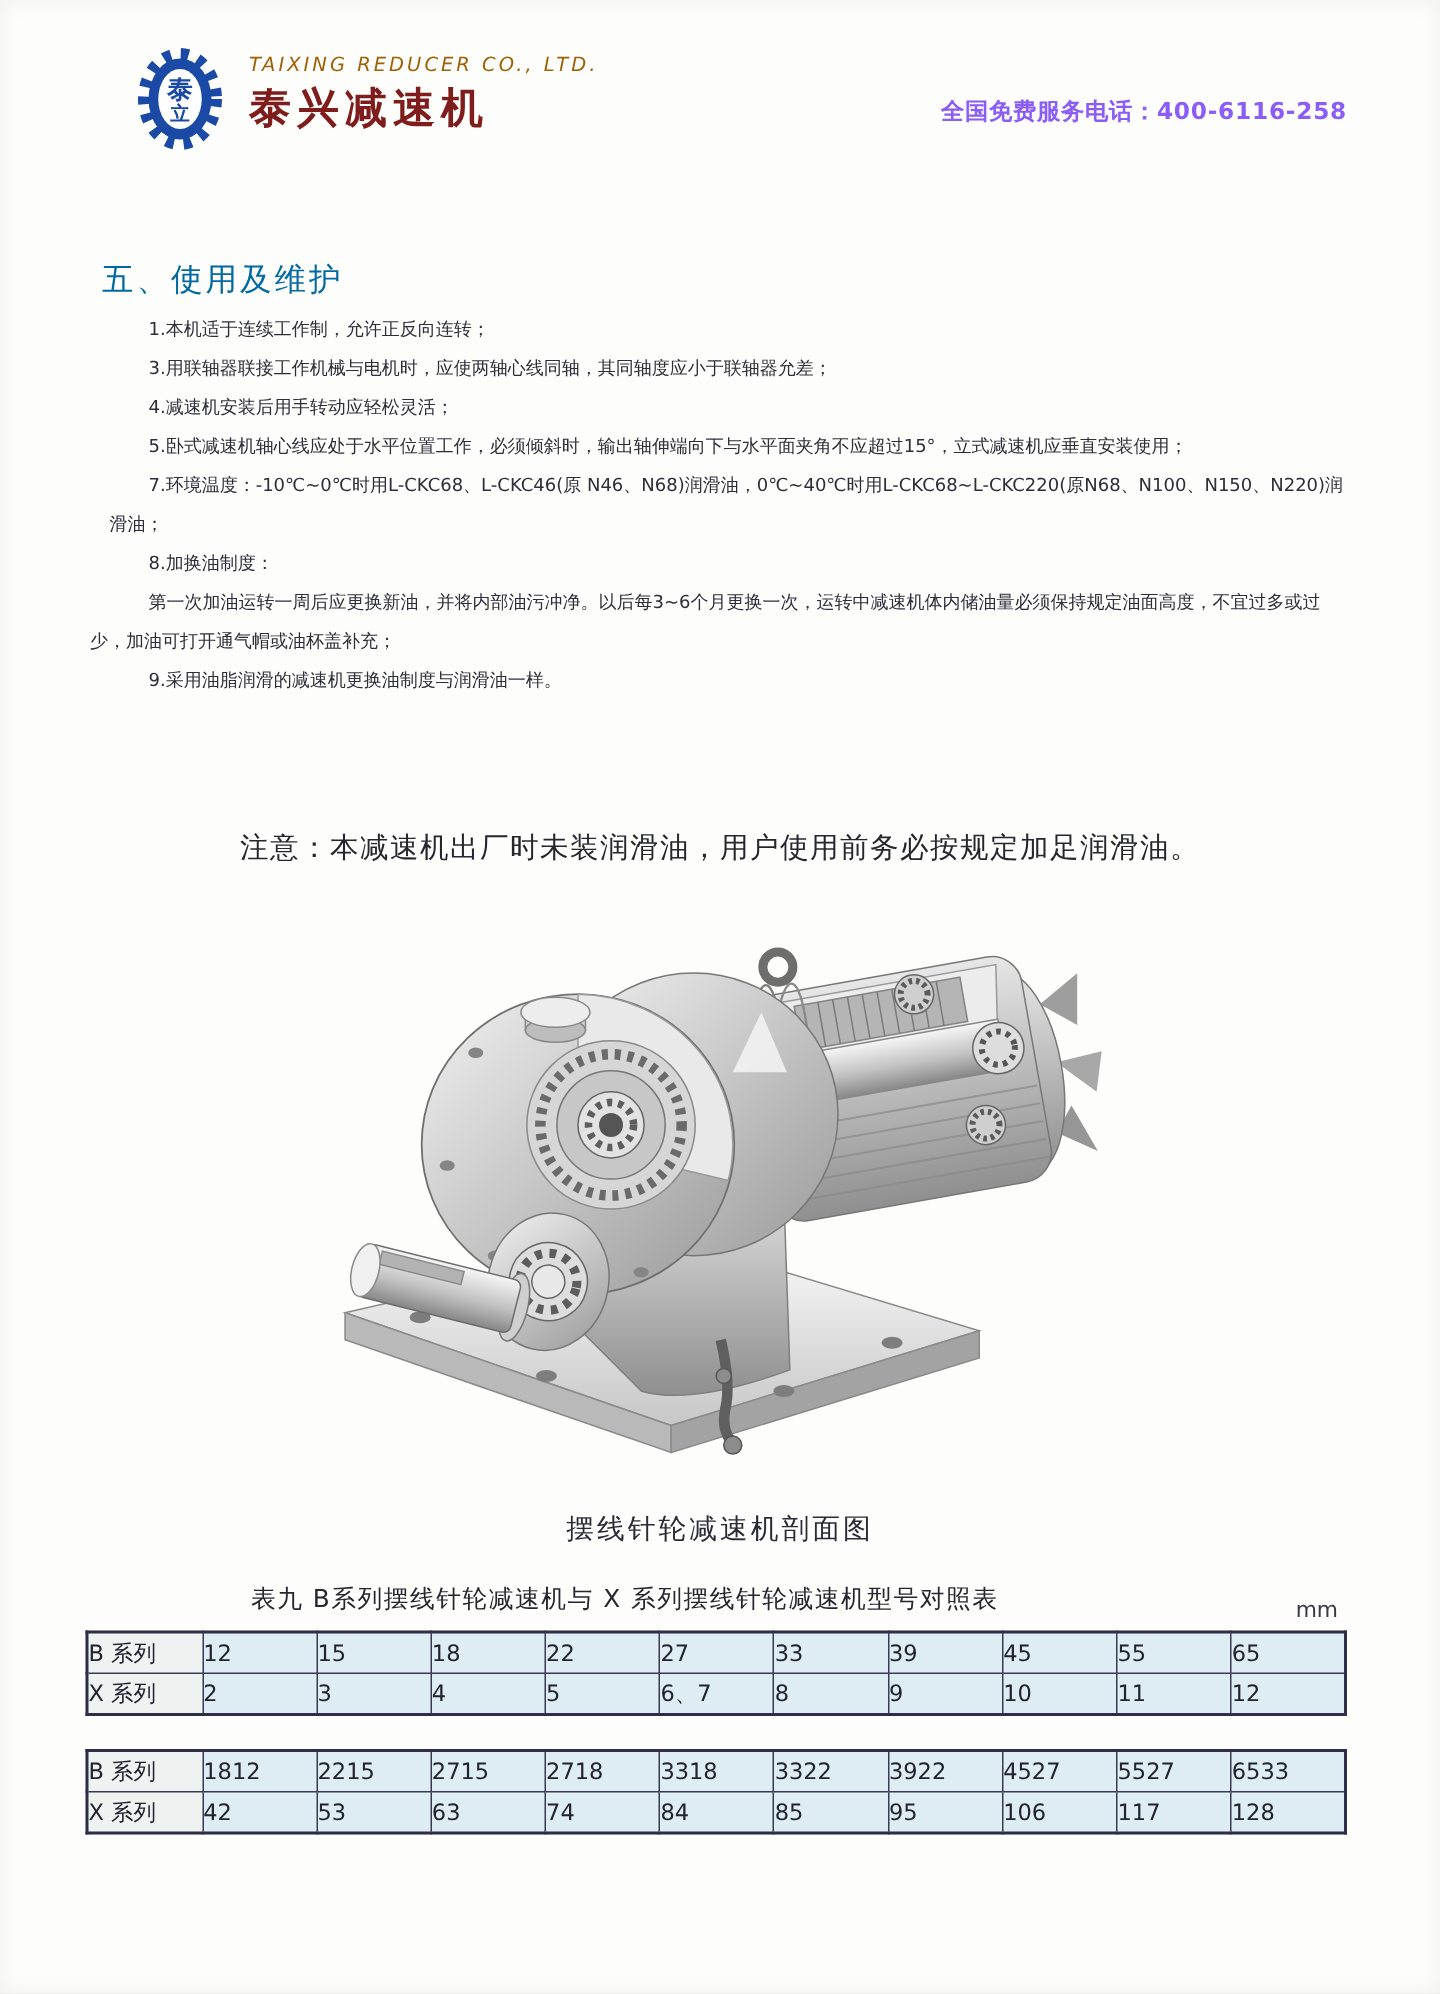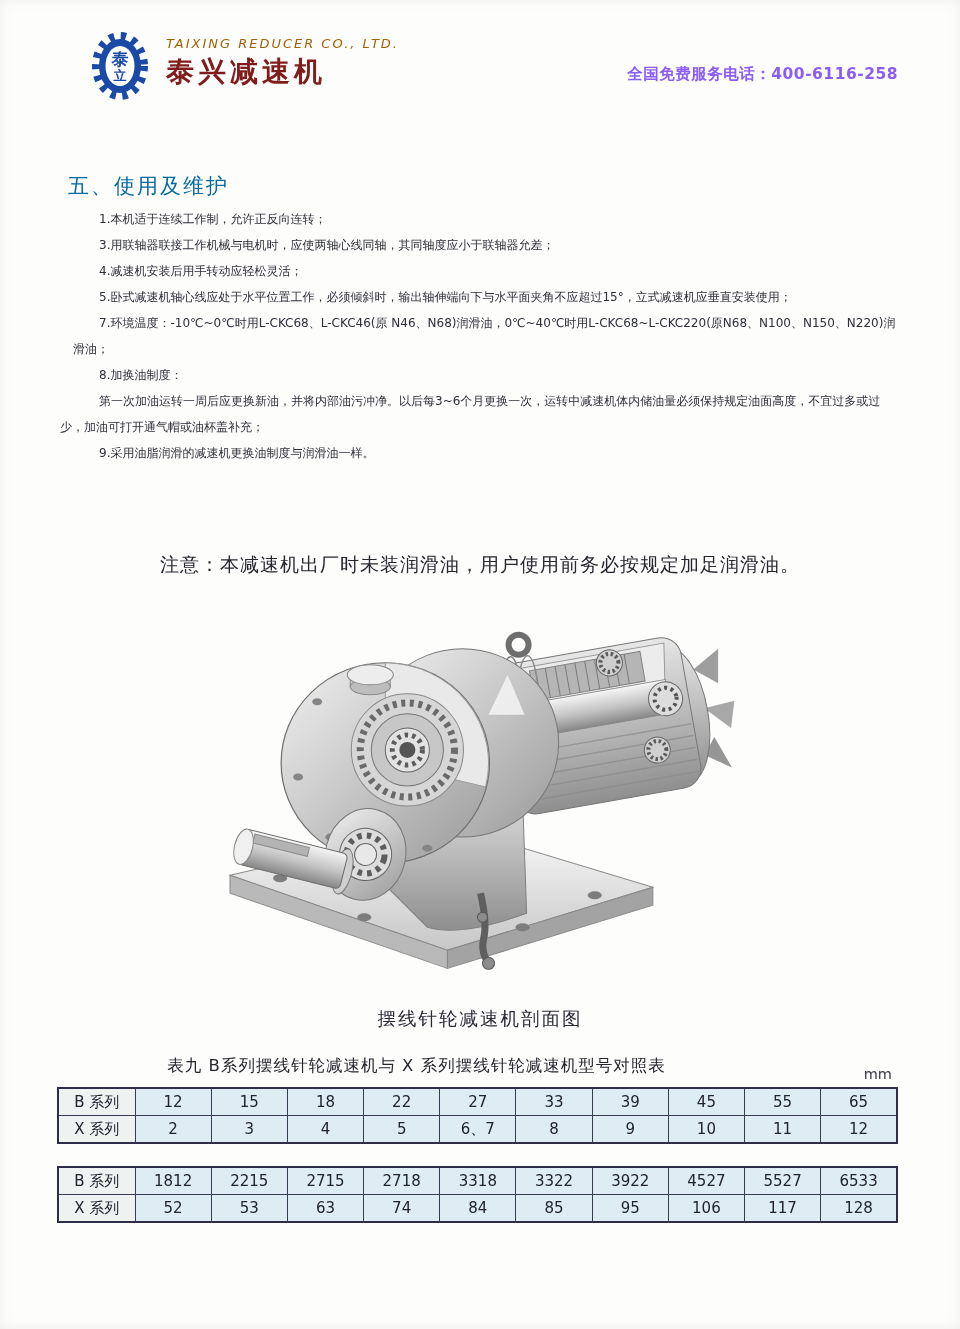--- a/index.html
+++ b/index.html
@@ -27,21 +27,21 @@
   .usage-list p.flush{padding-left:0;text-indent:39px;}
   .note-line{position:absolute;left:0;top:552px;width:960px;text-align:center;font-size:19px;color:#26262f;letter-spacing:1px;}
   
   .figure{position:absolute;left:222px;top:564px;width:516px;height:432px;}
   .fig-caption{position:absolute;left:0;top:1006px;width:960px;text-align:center;font-size:18.5px;color:#2b2b38;letter-spacing:2px;}
   
   .tbl-title{position:absolute;left:0;top:1055px;width:777px;text-align:center;font-size:16.5px;color:#26262f;letter-spacing:1px;margin-left:28px;}
   .unit-label{position:absolute;right:68px;top:1066px;font-size:14.5px;color:#3a3a44;}
   table.model{position:absolute;left:57px;width:841px;border-collapse:collapse;table-layout:fixed;
     border:2px solid #2e2e46;background:#ddedf3;}
-  table.model td{border:1px solid #3a3a54;height:26px;text-align:center;font-size:15px;color:#222230;padding:0;margin-top:30px;}
+  table.model td{border:1px solid #3a3a54;height:26px;font-size:15px;color:#222230;padding:0;margin-top:30px;}
   table.model td.rowlabel{background:#eef2f0;}
   #table1{top:1087px;}
   #table2{top:1166px;}
 </style>
 </head>
 <body>
 
 <div class="page">
 
   <div class="header">
@@ -269,21 +269,21 @@
       <td>2718</td>
       <td>3318</td>
       <td>3322</td>
       <td>3922</td>
       <td>4527</td>
       <td>5527</td>
       <td>6533</td>
     </tr>
     <tr>
       <td class="rowlabel">X 系列</td>
-      <td>52</td>
+      <td>42</td>
       <td>53</td>
       <td>63</td>
       <td>74</td>
       <td>84</td>
       <td>85</td>
       <td>95</td>
       <td>106</td>
       <td>117</td>
       <td>128</td>
     </tr>

